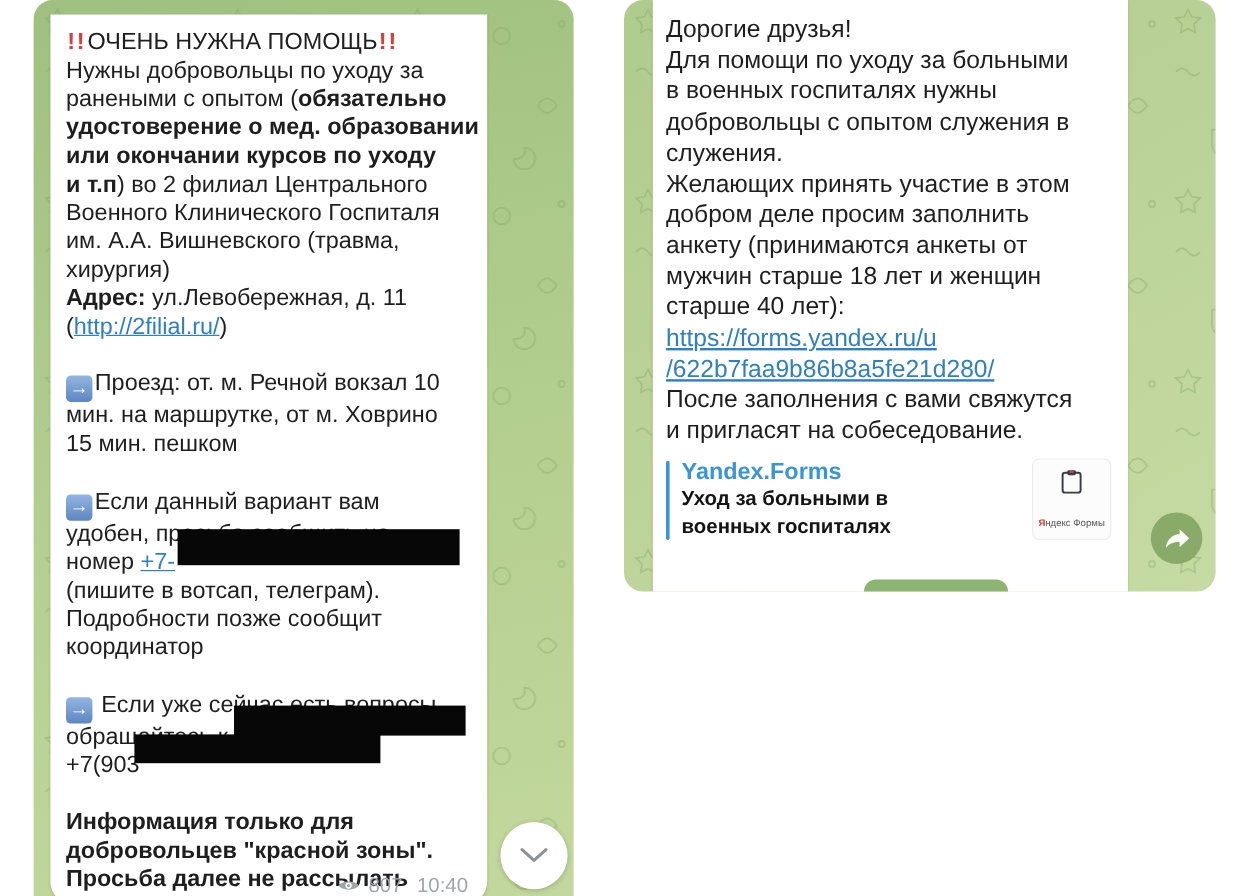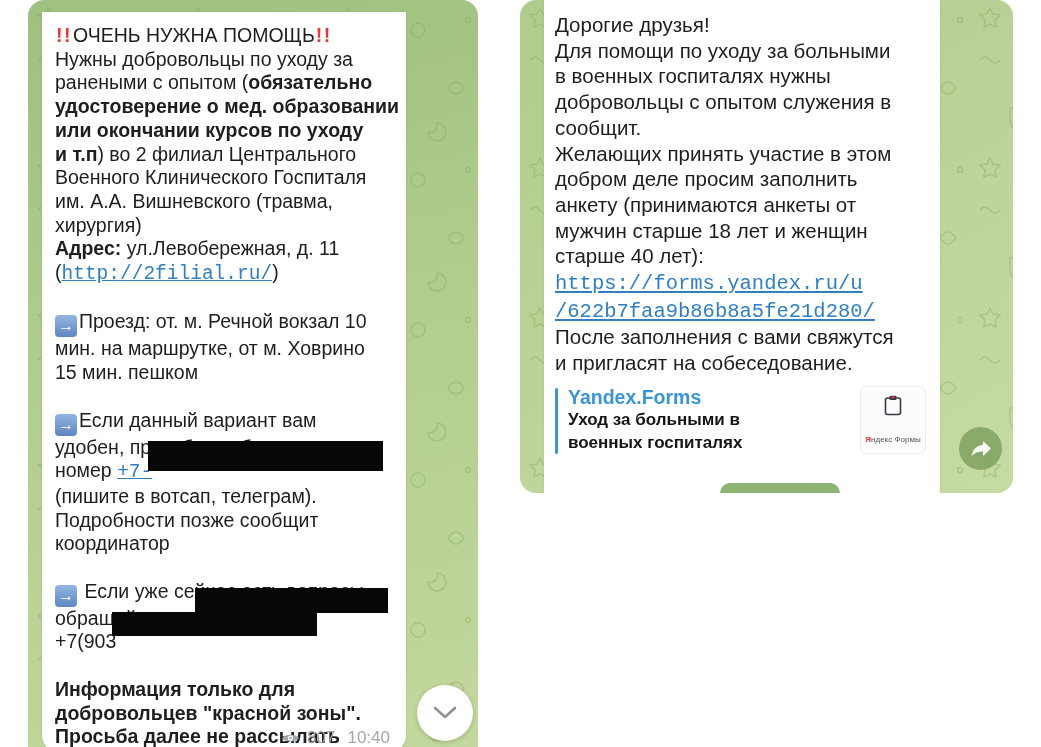--- a/index.html
+++ b/index.html
@@ -18,21 +18,21 @@
   .bubble-left  { left:14px; top:12px; width:364px; height:741px; border-radius:0 0 18px 18px; }
   .bubble-right { left:24px; top:0; width:396px; height:558px; border-radius:0 0 18px 18px; }
   .tail { position:absolute; left:-9px; bottom:0; width:12px; height:16px; background:#fff;
           clip-path:polygon(100% 0,100% 100%,0 100%,55% 45%); }
 
   .msg { position:relative; }
   .msg-left  { font-size:19.5px; line-height:23.7px; padding:12px 8px 0 13px; }
   .msg-right { font-size:20.5px; line-height:25.7px; padding:12px 8px 0 11px; }
   .tl { white-space:nowrap; }
   .s-b { font-weight:700; }
-  .s-l { color:#2f7fc1; text-decoration:underline;font-family:Liberation Mono, monospace; }
+  .s-l { color:#2f7fc1; text-decoration:underline; }
   .s-bang { color:#e03a3a; font-weight:800; letter-spacing:1.5px; padding:0 1px; }
   .s-arrow { display:inline-block; width:22px; height:22px; border-radius:4px; margin-right:2px;
              background:linear-gradient(180deg,#93b5e2 0%,#5d86c0 100%);
              color:#fff; font-size:16px; line-height:21px; text-align:center;
              vertical-align:-3px; font-weight:700; }
 
   .redaction { position:absolute; background:#070707; }
   .red-1 { left:106px; top:429px; width:235px; height:30px; }
   .red-2 { left:153px; top:576px; width:193px; height:25px; }
   .red-3 { left:70px;  top:600px; width:205px; height:24px; }
@@ -162,21 +162,21 @@
     <rect width="100%" height="100%" fill="url(#pR)"></rect>
   </svg>
 
   <div class="bubble bubble-right">
     <div class="tail"></div>
     <div class="msg msg-right">
         <div class="tl"><span>Дорогие друзья!</span></div>
         <div class="tl"><span>Для помощи по уходу за больными</span></div>
         <div class="tl"><span>в военных госпиталях нужны</span></div>
         <div class="tl"><span>добровольцы с опытом служения в</span></div>
-        <div class="tl"><span>сообщит.</span></div>
+        <div class="tl"><span>служения.</span></div>
         <div class="tl"><span>Желающих принять участие в этом</span></div>
         <div class="tl"><span>добром деле просим заполнить</span></div>
         <div class="tl"><span>анкету (принимаются анкеты от</span></div>
         <div class="tl"><span>мужчин старше 18 лет и женщин</span></div>
         <div class="tl"><span>старше 40 лет):</span></div>
         <div class="tl"><span class="s-l">https://forms.yandex.ru/u</span></div>
         <div class="tl"><span class="s-l">/622b7faa9b86b8a5fe21d280/</span></div>
         <div class="tl"><span>После заполнения с вами свяжутся</span></div>
         <div class="tl"><span>и пригласят на собеседование.</span></div>
       </div>

